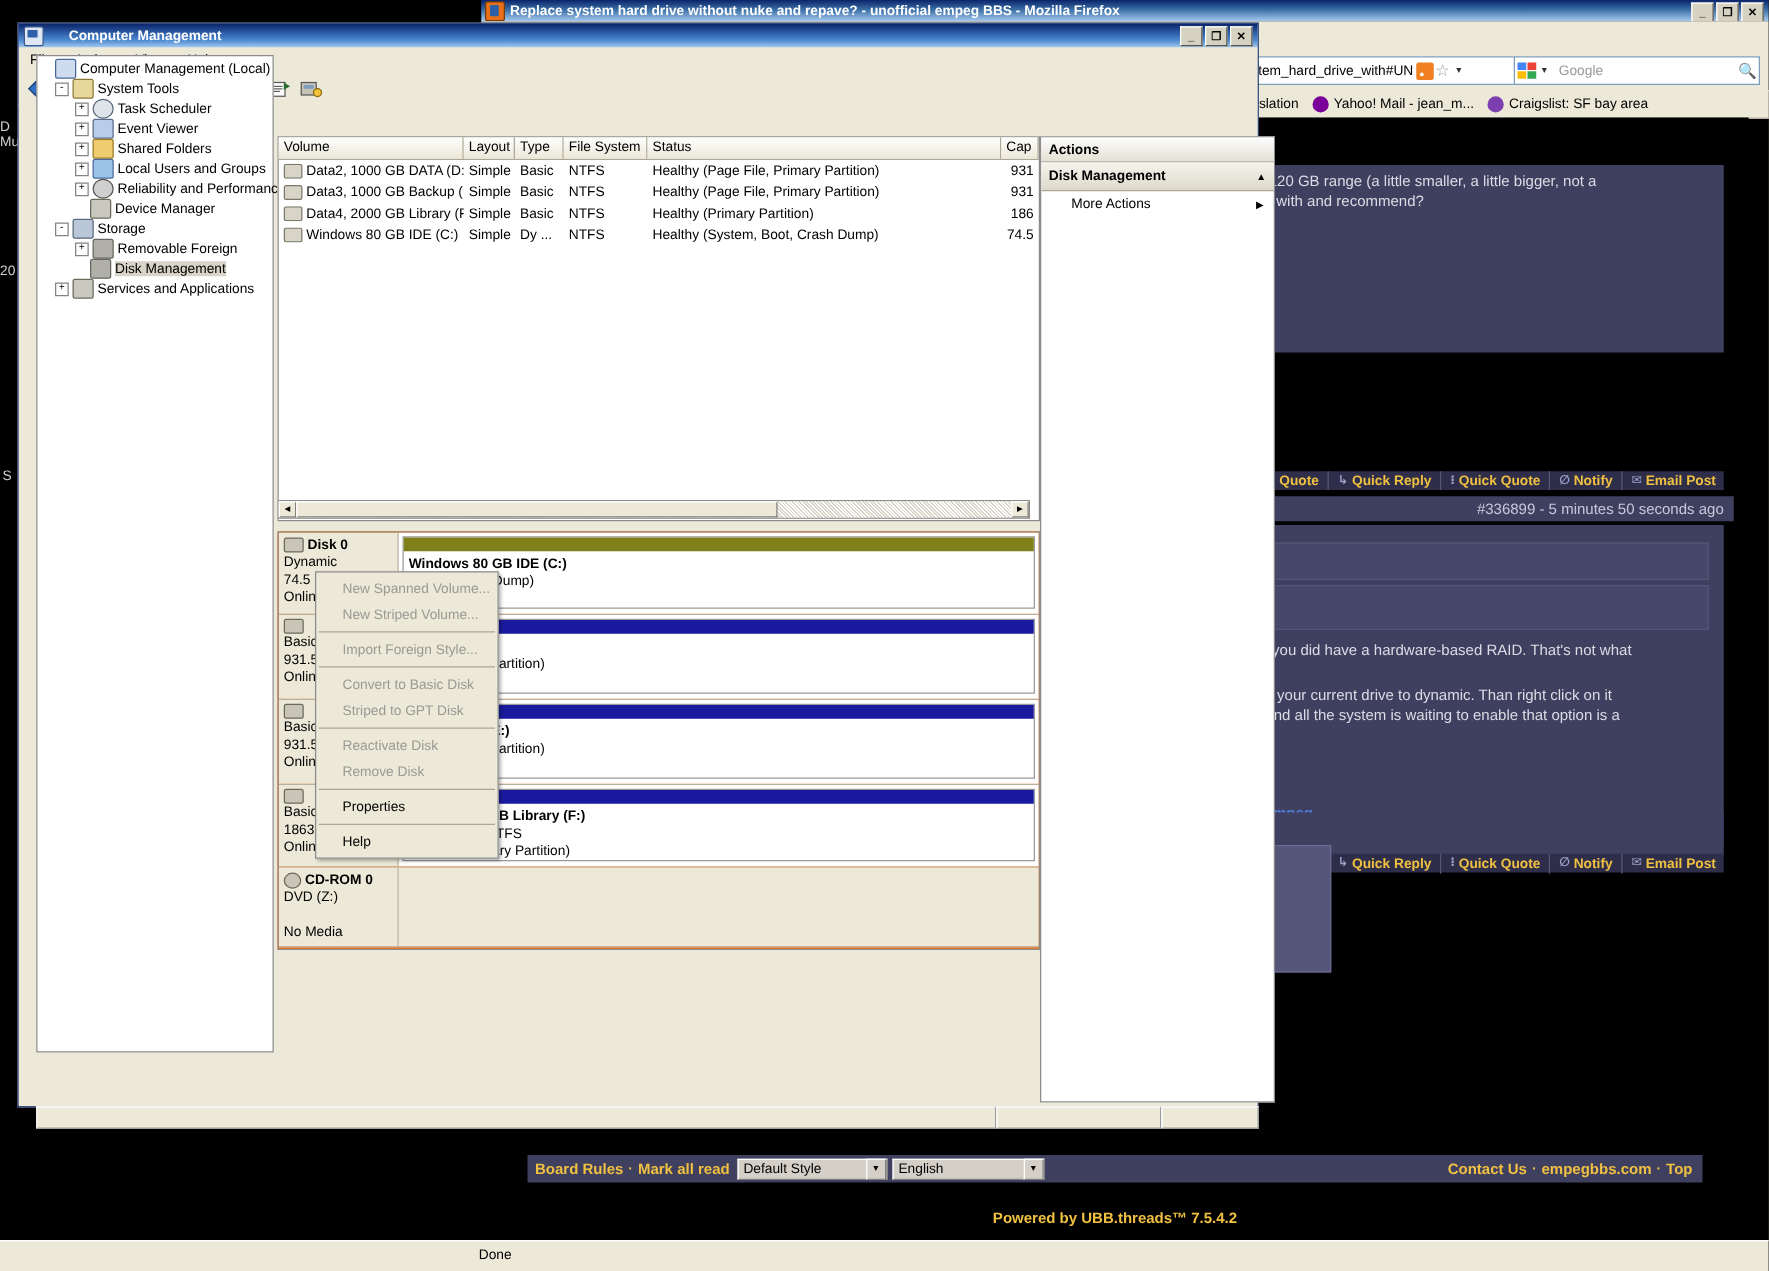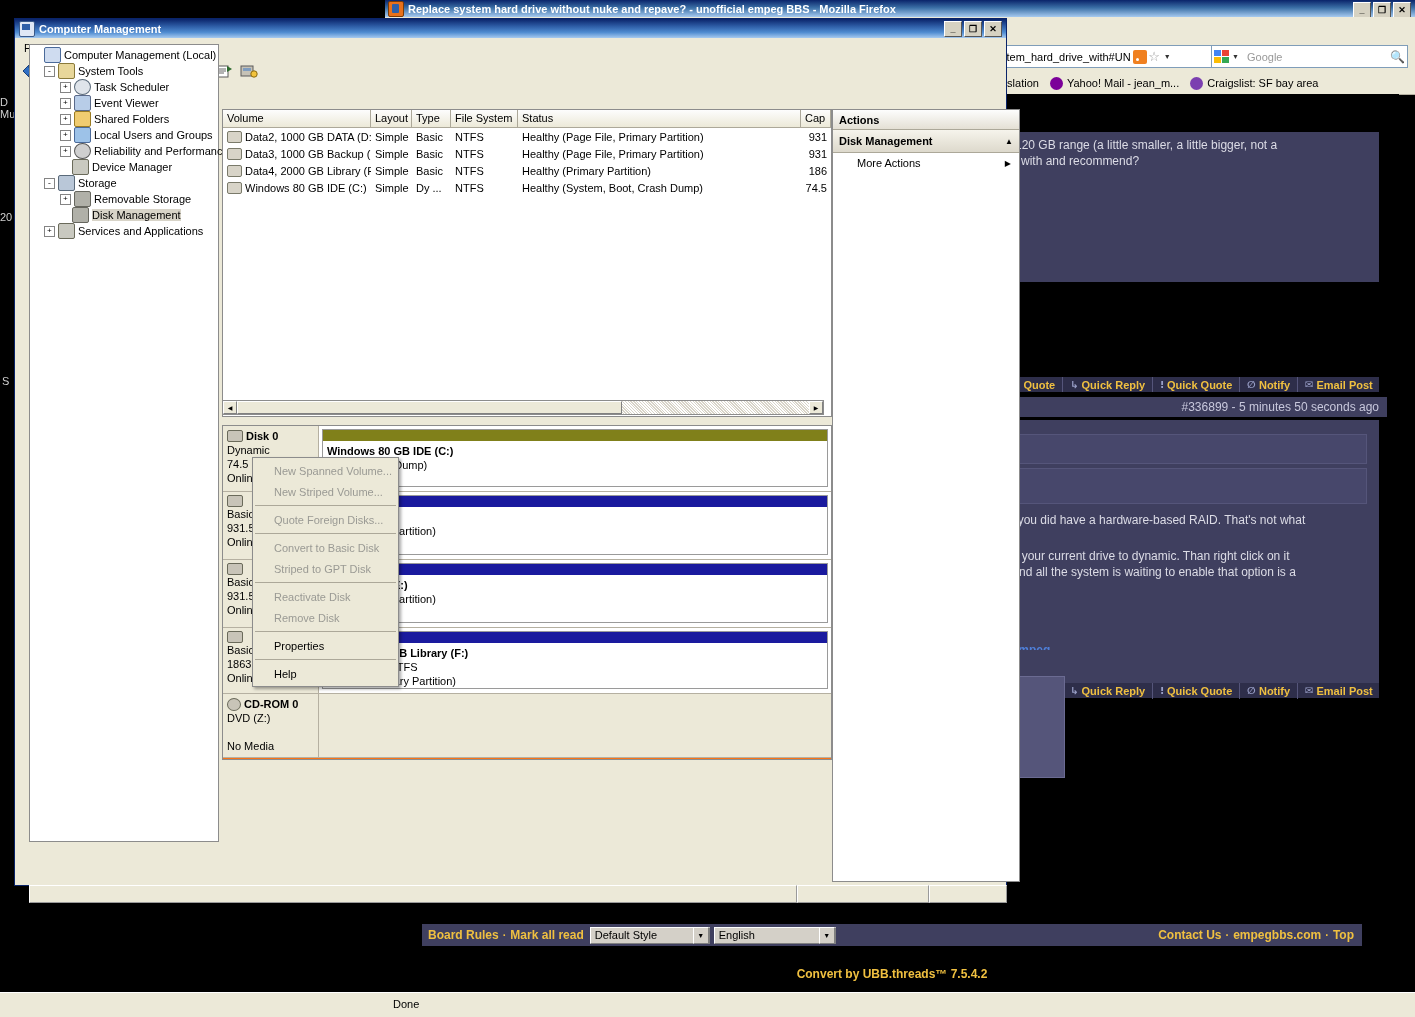--- a/index.html
+++ b/index.html
@@ -89,21 +89,21 @@
   .flink{color:#f0c040;font-weight:bold;font-size:12px;}
   .fdot{color:#f0c040;margin:0 4px;font-weight:bold;}
   .powered{color:#f0c040;font-weight:bold;font-size:12px;text-align:center;}
 
   
   #cmwin{left:14px;top:18px;width:993px;height:868px;
     background:#ece9d8;border:1px solid #0a246a;box-sizing:border-box;}
   #cm-title{
     position:absolute;left:0;top:0;width:991px;height:19px;
     background:linear-gradient(to bottom,#0a246a 0%,#2f5fa8 40%,#4e8bd0 70%,#a6caf0 100%);
-    display:flex;align-items:center;color:#fff;font-weight:bold;font-size:11px;
+    display:flex;align-items:center;color:#fff;font-weight:bold;font-size:11px;gap:16px;
   }
   #cm-title .cmico{width:14px;height:14px;margin:0 4px 0 4px;background:#dfe7f5;
     border:1px solid #3a5a8a;border-radius:2px;position:relative;flex:0 0 auto;}
   #cm-title .cmico:after{content:"";position:absolute;left:2px;top:2px;width:8px;height:6px;background:#2f5fa8;}
   #cm-menu{position:absolute;left:0;top:19px;width:991px;height:20px;background:#ece9d8;
     display:flex;align-items:center;font-size:11px;}
   #cm-menu .mi{padding:2px 9px;}
   #cm-toolbar{position:absolute;left:0;top:39px;width:991px;height:26px;background:#ece9d8;
     display:flex;align-items:center;border-bottom:1px solid #b5b0a1;}
   .tb-ico{width:22px;height:22px;margin:0 1px;display:flex;align-items:center;justify-content:center;}
@@ -314,27 +314,27 @@
         <span class="ar">▼</span>
       </span>
       <span style="flex:1;"></span>
       <span class="flink">Contact Us</span>
       <span class="fdot">·</span>
       <span class="flink">empegbbs.com</span>
       <span class="fdot">·</span>
       <span class="flink" style="margin-right:8px;">Top</span>
     </div>
 
-    <div class="abs powered" style="left:37px;top:873px;width:940px;">Convert by UBB.threads™ 7.5.4.2</div>
+    <div class="abs powered" style="left:37px;top:873px;width:940px;">Powered by UBB.threads™ 7.5.4.2</div>
   </div>
 
 </div>
 
 <div class="abs" id="ff-status">
-  <span class="stxt" style="left:393px;">Done</span>
+  <span class="stxt" style="left:383px;">Done</span>
 </div>
 
 <div class="abs" id="cmwin">
 
   <div id="cm-title">
     <span class="cmico"></span>
     <span>Computer Management</span>
     <span style="position:absolute;right:4px;top:2px;display:flex;gap:2px;">
       <span class="winbtn">_</span>
       <span class="winbtn">❐</span>
@@ -457,21 +457,21 @@
         <span>Device Manager</span>
       </div>
       <div class="tnode" style="padding-left:12px;">
         <span class="texp">-</span>
         <span class="tico" style="background:#b9c7d8;border:1px solid #5a6a7a;"></span>
         <span>Storage</span>
       </div>
       <div class="tnode" style="padding-left:28px;">
         <span class="texp">+</span>
         <span class="tico" style="background:#b0b0a8;border:1px solid #66665e;"></span>
-        <span>Removable Storage</span>
+        <span>Removable Foreign</span>
       </div>
       <div class="tnode" style="padding-left:28px;">
         <span class="texp" style="border:none;background:none;"></span>
         <span class="tico" style="background:#b0b0a8;border:1px solid #66665e;"></span>
         <span class="tsel">Disk Management</span>
       </div>
       <div class="tnode" style="padding-left:12px;">
         <span class="texp">+</span>
         <span class="tico" style="background:#c9c9c0;border:1px solid #6a6a5a;"></span>
         <span>Services and Applications</span>
@@ -663,21 +663,21 @@
   <div id="cm-statusbar">
     <span class="sbcell" style="width:768px;"></span>
     <span class="sbcell" style="width:132px;"></span>
     <span class="sbcell" style="flex:1;"></span>
   </div>
 
   <div class="abs" id="ctxmenu">
     <div class="ctx-item disabled">New Spanned Volume...</div>
     <div class="ctx-item disabled">New Striped Volume...</div>
     <div class="ctx-sep"></div>
-    <div class="ctx-item disabled">Quote Foreign Disks...</div>
+    <div class="ctx-item disabled">Import Foreign Style...</div>
     <div class="ctx-sep"></div>
     <div class="ctx-item disabled">Convert to Basic Disk</div>
     <div class="ctx-item disabled">Striped to GPT Disk</div>
     <div class="ctx-sep"></div>
     <div class="ctx-item disabled">Reactivate Disk</div>
     <div class="ctx-item disabled">Remove Disk</div>
     <div class="ctx-sep"></div>
     <div class="ctx-item">Properties</div>
     <div class="ctx-sep"></div>
     <div class="ctx-item">Help</div>

